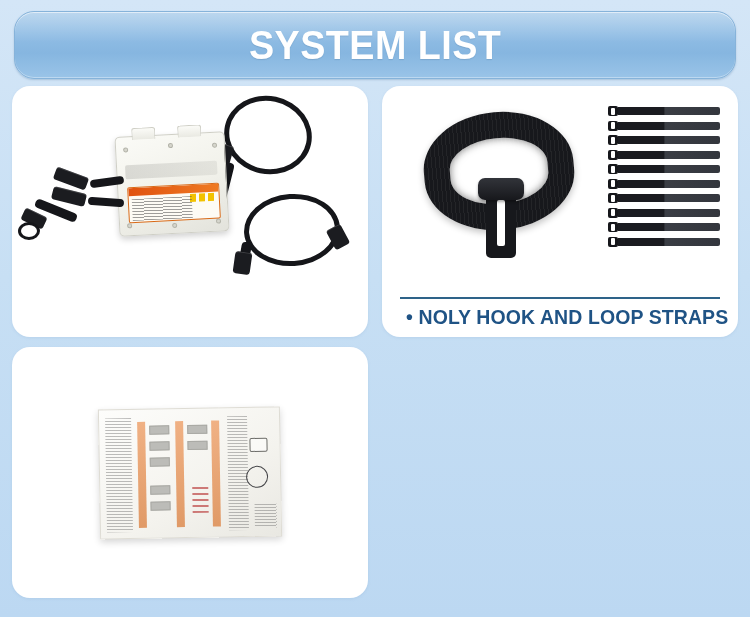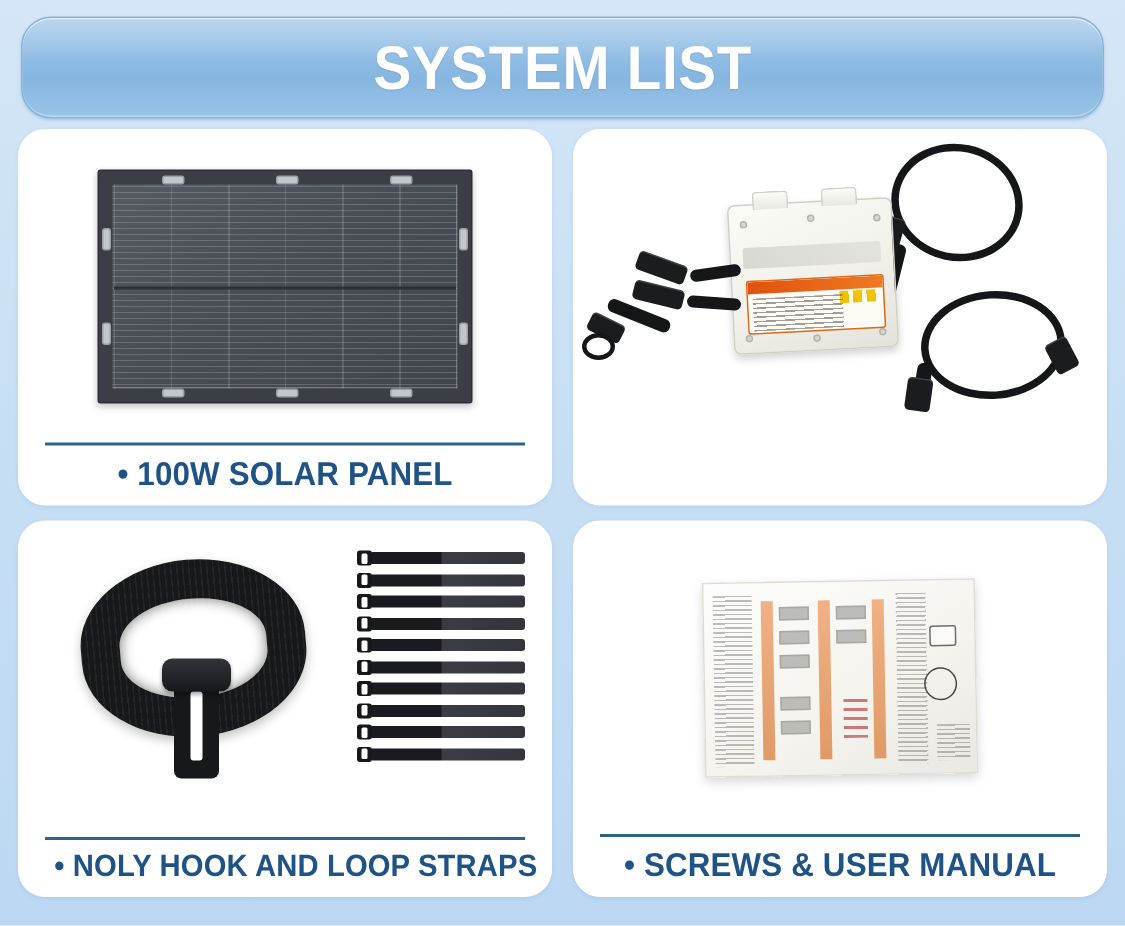--- a/index.html
+++ b/index.html
@@ -371,41 +371,20 @@
 <body>
 
 <div class="banner-wrap">
   <div class="banner">
     <div class="banner-title">SYSTEM LIST</div>
   </div>
 </div>
 
 <div class="grid">
 
-  <div class="card">
-    <div class="card-media">
-      <div class="panel">
-        <div class="panel-cells"></div>
-        <div class="grommet h" style="left:42px;  top:3px;"></div>
-        <div class="grommet h" style="left:118px; top:3px;"></div>
-        <div class="grommet h" style="left:194px; top:3px;"></div>
-        <div class="grommet h" style="left:42px;  bottom:3px;"></div>
-        <div class="grommet h" style="left:118px; bottom:3px;"></div>
-        <div class="grommet h" style="left:194px; bottom:3px;"></div>
-        <div class="grommet v" style="left:2px;  top:38px;"></div>
-        <div class="grommet v" style="left:2px;  bottom:38px;"></div>
-        <div class="grommet v" style="right:2px; top:38px;"></div>
-        <div class="grommet v" style="right:2px; bottom:38px;"></div>
-      </div>
-    </div>
-    <div class="card-footer">
-      <div class="divider"></div>
-      <div class="card-label">• 100W SOLAR PANEL</div>
-    </div>
-  </div>
 
   <div class="card">
     <div class="card-media">
       <div class="inv-stage">
 
         <div class="inv-cable" style="left:212px; top:10px; width:88px; height:78px; transform:rotate(12deg);"></div>
         <div class="inv-lead" style="left:206px; top:76px; width:10px; height:58px; transform:rotate(14deg);"></div>
         <div class="inv-conn" style="left:202px; top:58px; width:17px; height:26px; transform:rotate(16deg);"></div>
 
         <div class="inv-cable" style="left:232px; top:108px; width:96px; height:72px; transform:rotate(-4deg);"></div>
@@ -514,19 +493,15 @@
           <div class="man-orange" style="left:112px;"></div>
           <div class="man-redmark" style="left:92px; top:78px;"></div>
           <div class="man-txtcol" style="left:128px; width:20px;"></div>
           <div class="man-diag" style="left:150px; top:30px; width:18px; height:14px;"></div>
           <div class="man-wire" style="left:146px; top:58px; width:22px; height:22px;"></div>
           <div class="man-txtcol" style="left:154px; top:96px; width:22px; height:24px;"></div>
         </div>
 
       </div>
     </div>
-    <div class="card-footer">
-      <div class="divider"></div>
-      <div class="card-label">• SCREWS &amp; USER MANUAL</div>
-    </div>
   </div>
 
 </div>
 
 </body></html>

